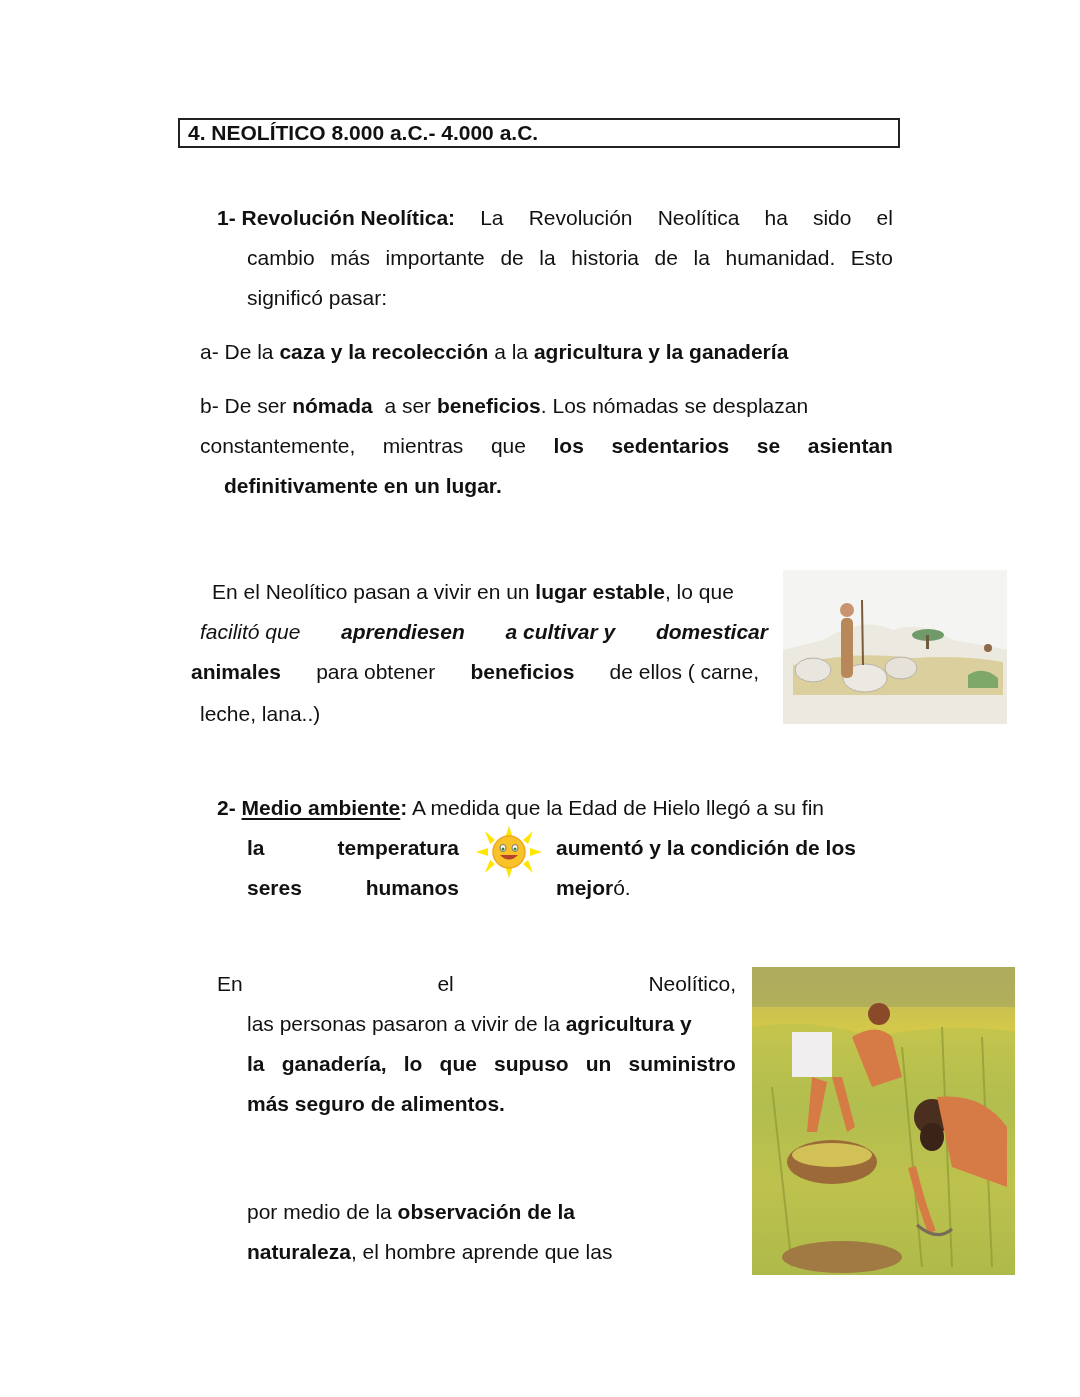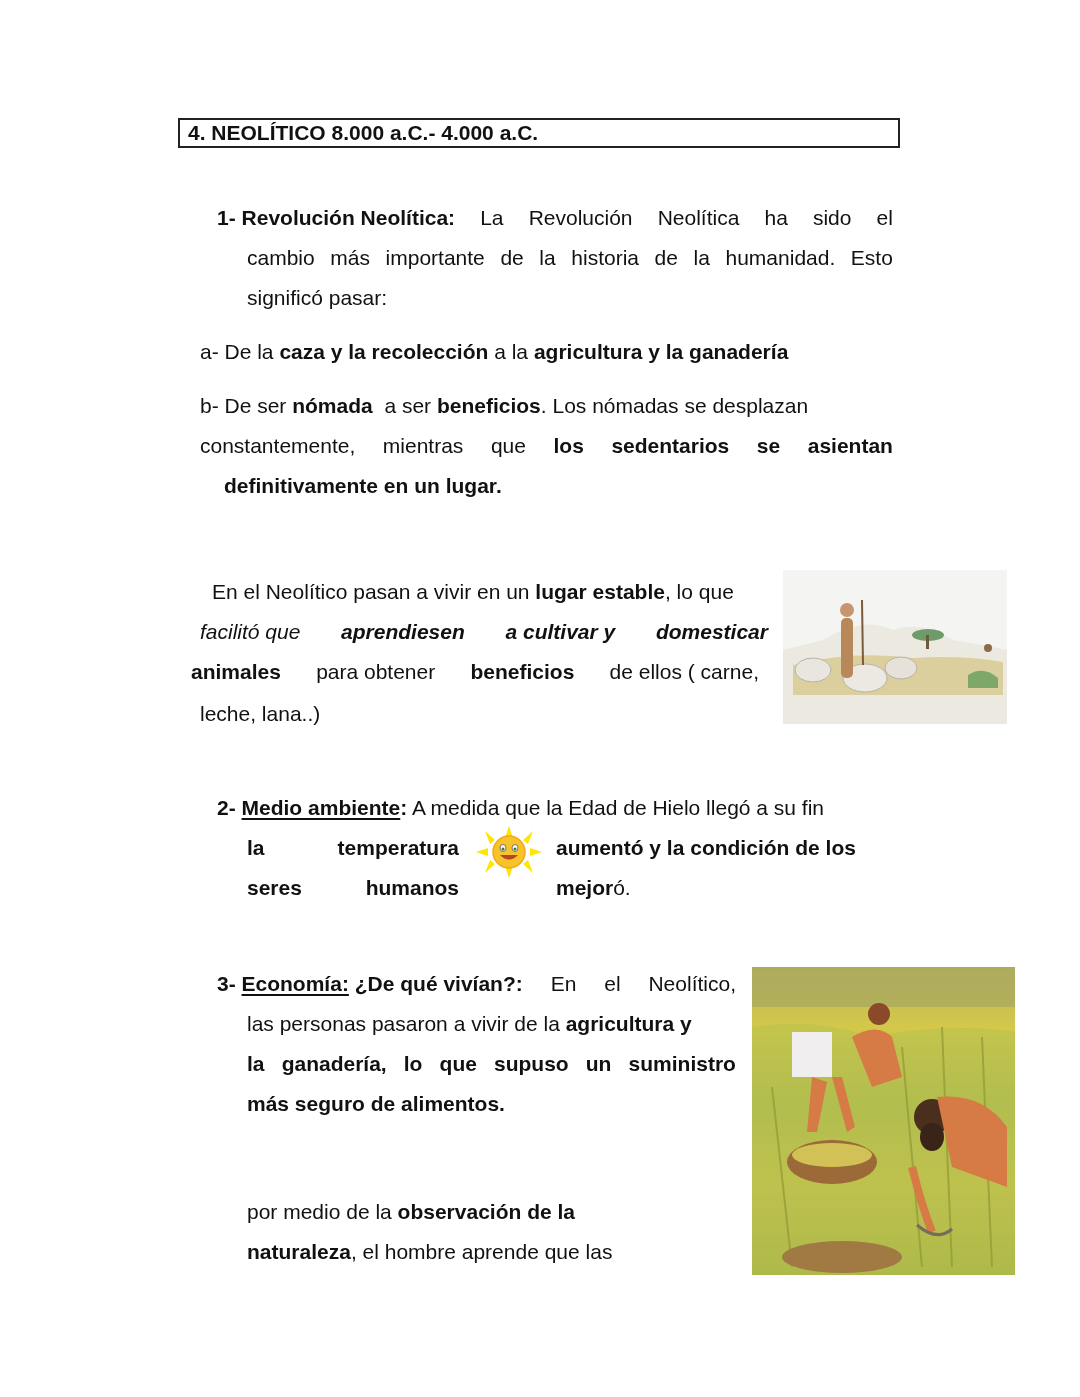--- a/index.html
+++ b/index.html
@@ -121,21 +121,20 @@
     <circle cx="33" cy="26" r="16" fill="#f7c328" stroke="#f0a820" stroke-width="1.5"></circle>
     <ellipse cx="27" cy="22" rx="3" ry="3.5" fill="#fff" stroke="#555" stroke-width="0.8"></ellipse>
     <ellipse cx="39" cy="22" rx="3" ry="3.5" fill="#fff" stroke="#555" stroke-width="0.8"></ellipse>
     <circle cx="27" cy="23" r="1.5" fill="#3a7a3a"></circle>
     <circle cx="39" cy="23" r="1.5" fill="#3a7a3a"></circle>
     <path d="M24 29 Q33 38 42 29 Z" fill="#b8432a"></path>
   </svg>
 </div>
 
 <div class="line just" style="left:217px; top:972px; width:519px;">
-  <span><b>3-</b>&nbsp;<b><u>Economía:</u></b><b> ¿De qué vivían?:</b></span>
   <span>En</span>
   <span>el</span>
   <span>Neolítico,</span>
 </div>
 <div class="line" style="left:247px; top:1012px;"><span>las personas pasaron a vivir de la </span><b>agricultura y</b></div>
 <div class="line just" style="left:247px; top:1052px; width:489px;">
   <b>la</b>
   <b>ganadería,</b>
   <b>lo</b>
   <b>que</b>

